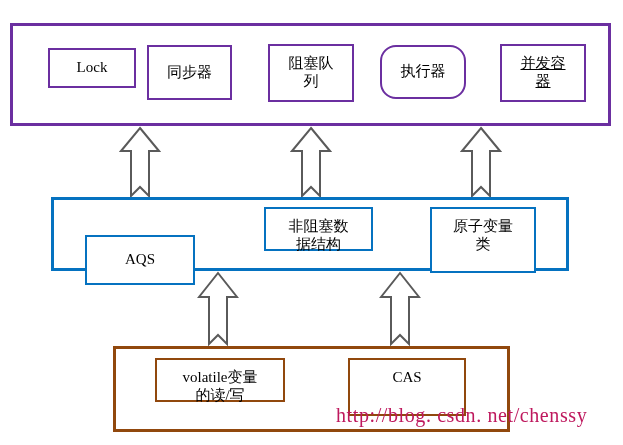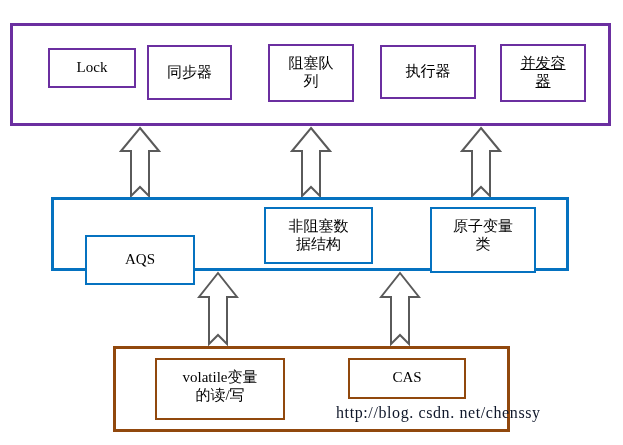--- a/index.html
+++ b/index.html
@@ -64,23 +64,23 @@
   .arrow {
     position: absolute;
   }
   .arrow svg {
     display: block;
   }
   .watermark {
     position: absolute;
     left: 336px;
     top: 404px;
-    font-size: 16px;
+    font-size: 20px;
     letter-spacing: 0.6px;
-    color: #0f172a;
+    color: #be185d;
     font-family: "Liberation Serif", "DejaVu Serif", serif;
     white-space: nowrap;
     pointer-events: none;
   }
 </style>
 </head>
 <body>
 
 <div id="canvas">
 
@@ -92,21 +92,21 @@
 
   <div class="node node-top" style="left:268px; top:44px; width:86px; height:58px;">
     <span>阻塞队
 列</span>
   </div>
 
   <div class="node node-top vcenter" style="left:147px; top:45px; width:85px; height:55px;">
     <span>同步器</span>
   </div>
 
-  <div class="node node-top vcenter" style="left:380px; top:45px; width:96px; height:54px;">
+  <div class="node node-top vcenter" style="left:380px; top:45px; width:86px; height:54px;border-radius:16px;">
     <span>执行器</span>
   </div>
 
   <div class="node node-top" style="left:500px; top:44px; width:86px; height:58px;text-decoration:underline;">
     <span>并发容
 器</span>
   </div>
 
   <div class="arrow" style="left:119px; top:126px;">
     <svg width="42" height="72" viewBox="0 0 42 72">
@@ -125,21 +125,21 @@
       <polygon points="21,2 40,25 30,25 30,70 21,61 12,70 12,25 2,25" fill="#ffffff" stroke="#5a5a5a" stroke-width="2" stroke-linejoin="miter"></polygon>
     </svg>
   </div>
 
   <div class="layer layer-mid" style="left:51px; top:197px; width:518px; height:74px;"></div>
 
   <div class="node node-mid vcenter" style="left:85px; top:209px; width:110px; height:50px;margin-top:26px;">
     <span>AQS</span>
   </div>
 
-  <div class="node node-mid" style="left:264px; top:207px; width:109px; height:57px;">
+  <div class="node node-mid" style="left:264px; top:207px; width:109px; height:44px;">
     <span>非阻塞数
 据结构</span>
   </div>
 
   <div class="node node-mid" style="left:430px; top:207px; width:106px; height:66px;">
     <span>原子变量
 类</span>
   </div>
 
   <div class="arrow" style="left:197px; top:271px;">
@@ -149,24 +149,24 @@
   </div>
 
   <div class="arrow" style="left:379px; top:271px;">
     <svg width="42" height="75" viewBox="0 0 42 75">
       <polygon points="21,2 40,26 30,26 30,73 21,64 12,73 12,26 2,26" fill="#ffffff" stroke="#5a5a5a" stroke-width="2" stroke-linejoin="miter"></polygon>
     </svg>
   </div>
 
   <div class="layer layer-bot" style="left:113px; top:346px; width:397px; height:86px;"></div>
 
-  <div class="node node-bot" style="left:155px; top:358px; width:130px; height:62px;">
+  <div class="node node-bot" style="left:155px; top:358px; width:130px; height:44px;">
     <span>volatile变量
 的读/写</span>
   </div>
 
-  <div class="node node-bot" style="left:348px; top:358px; width:118px; height:41px;">
+  <div class="node node-bot" style="left:348px; top:358px; width:118px; height:58px;">
     <span>CAS</span>
   </div>
 
   <div class="watermark">http://blog. csdn. net/chenssy</div>
 
 </div>
 
 </body></html>

